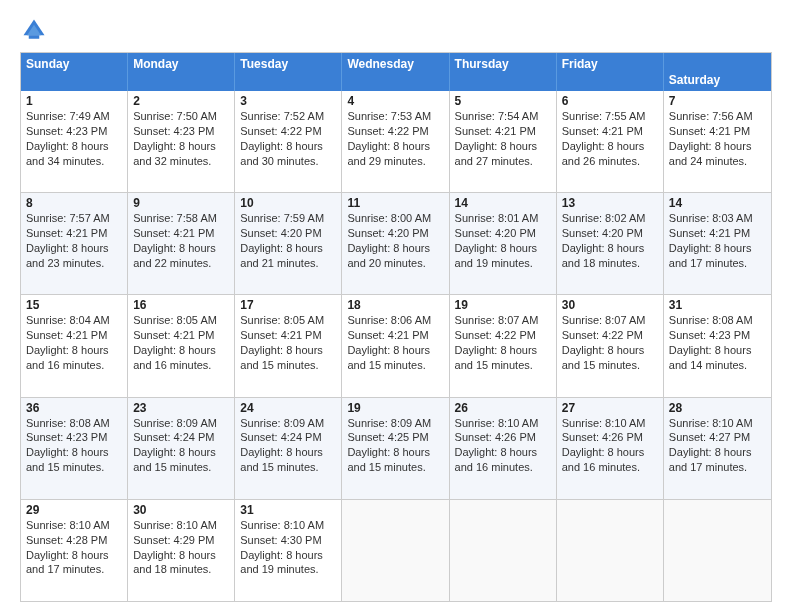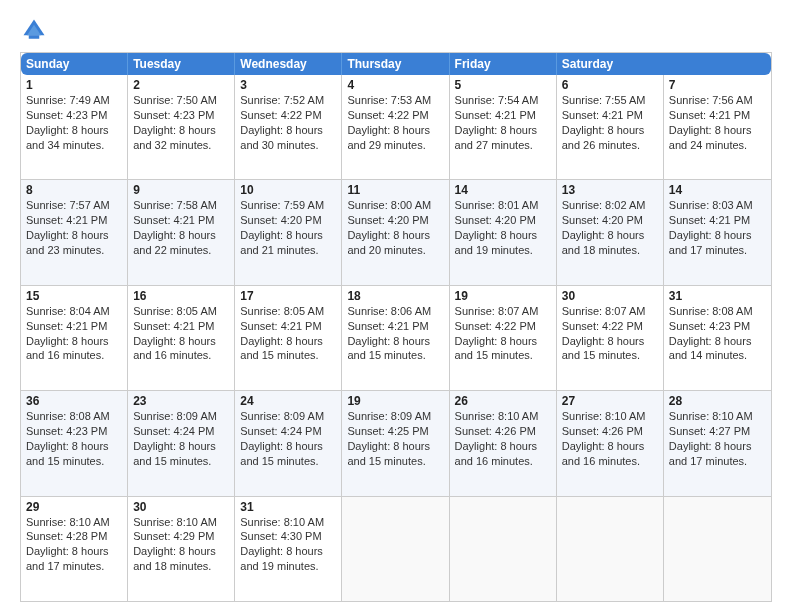--- a/index.html
+++ b/index.html
@@ -62,31 +62,30 @@
     .calendar {
       flex: 1;
       display: flex;
       flex-direction: column;
       border: 1px solid #ccc;
     }
     .cal-header {
       display: grid;
       grid-template-columns: repeat(7, 1fr);
       background: #3a7fd5;
-      border-radius: 6px;
     }
     .cal-header-cell {
       color: #fff;
       font-size: 12px;
       font-weight: bold;
       padding: 4px 5px;
       text-align: left;
       border-right: 1px solid #5a9ae0;
     }
-    .cal-header-cell:last-child { border-right: none; }
+    .cal-header-cell:last-child { border-right: none; margin-top: 16px; }
     .cal-body {
       display: flex;
       flex-direction: column;
       flex: 1;
     }
     .cal-row {
       display: grid;
       grid-template-columns: repeat(7, 1fr);
       flex: 1;
       border-top: 1px solid #ccc;
@@ -134,20 +133,21 @@
     </div>
     <div class="title-block">
       <div class="month-title"></div>
       <div class="location"></div>
     </div>
   </div>
 
   <div class="calendar">
     <div class="cal-header">
       <div class="cal-header-cell">Sunday</div>
+      <div class="cal-header-cell">Monday</div>
       <div class="cal-header-cell">Tuesday</div>
       <div class="cal-header-cell">Wednesday</div>
       <div class="cal-header-cell">Thursday</div>
       <div class="cal-header-cell">Friday</div>
       <div class="cal-header-cell">Saturday</div>
     </div>
     <div class="cal-body" id="cal-body">
     <div class="cal-row">
           <div class="cal-cell"><span class="day-num">1</span><span class="cell-text">Sunrise: 7:49 AM<br>Sunset: 4:23 PM<br>Daylight: 8 hours and 34 minutes.</span></div>
           <div class="cal-cell"><span class="day-num">2</span><span class="cell-text">Sunrise: 7:50 AM<br>Sunset: 4:23 PM<br>Daylight: 8 hours and 32 minutes.</span></div>

